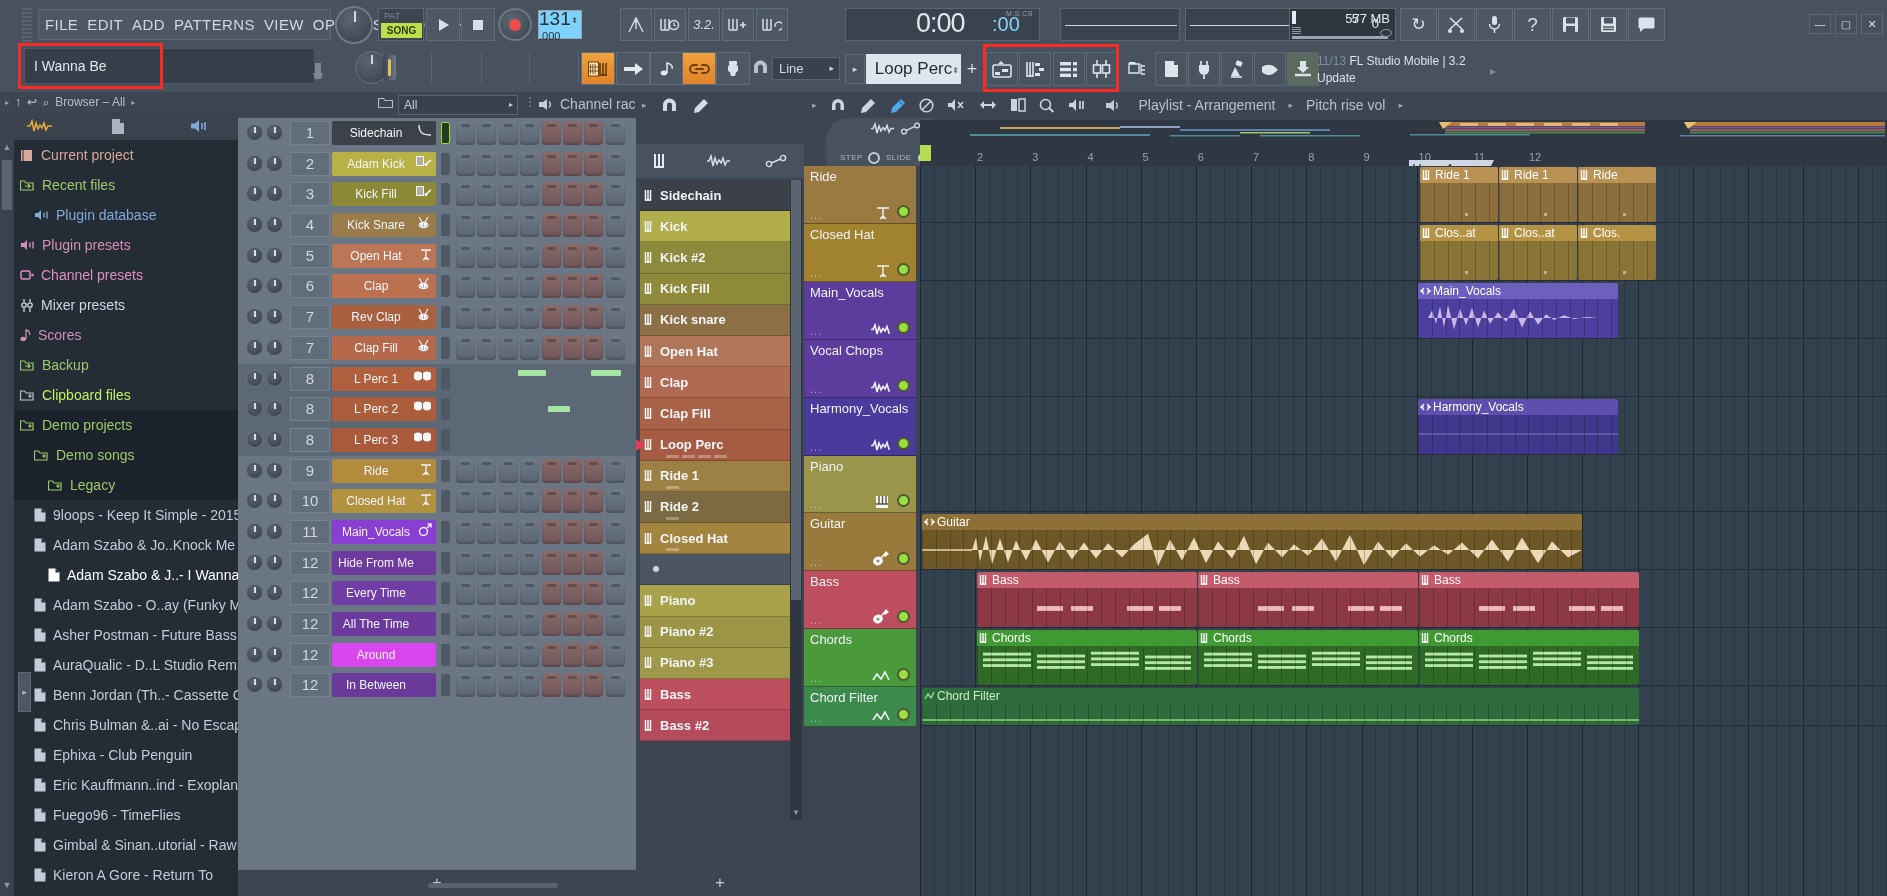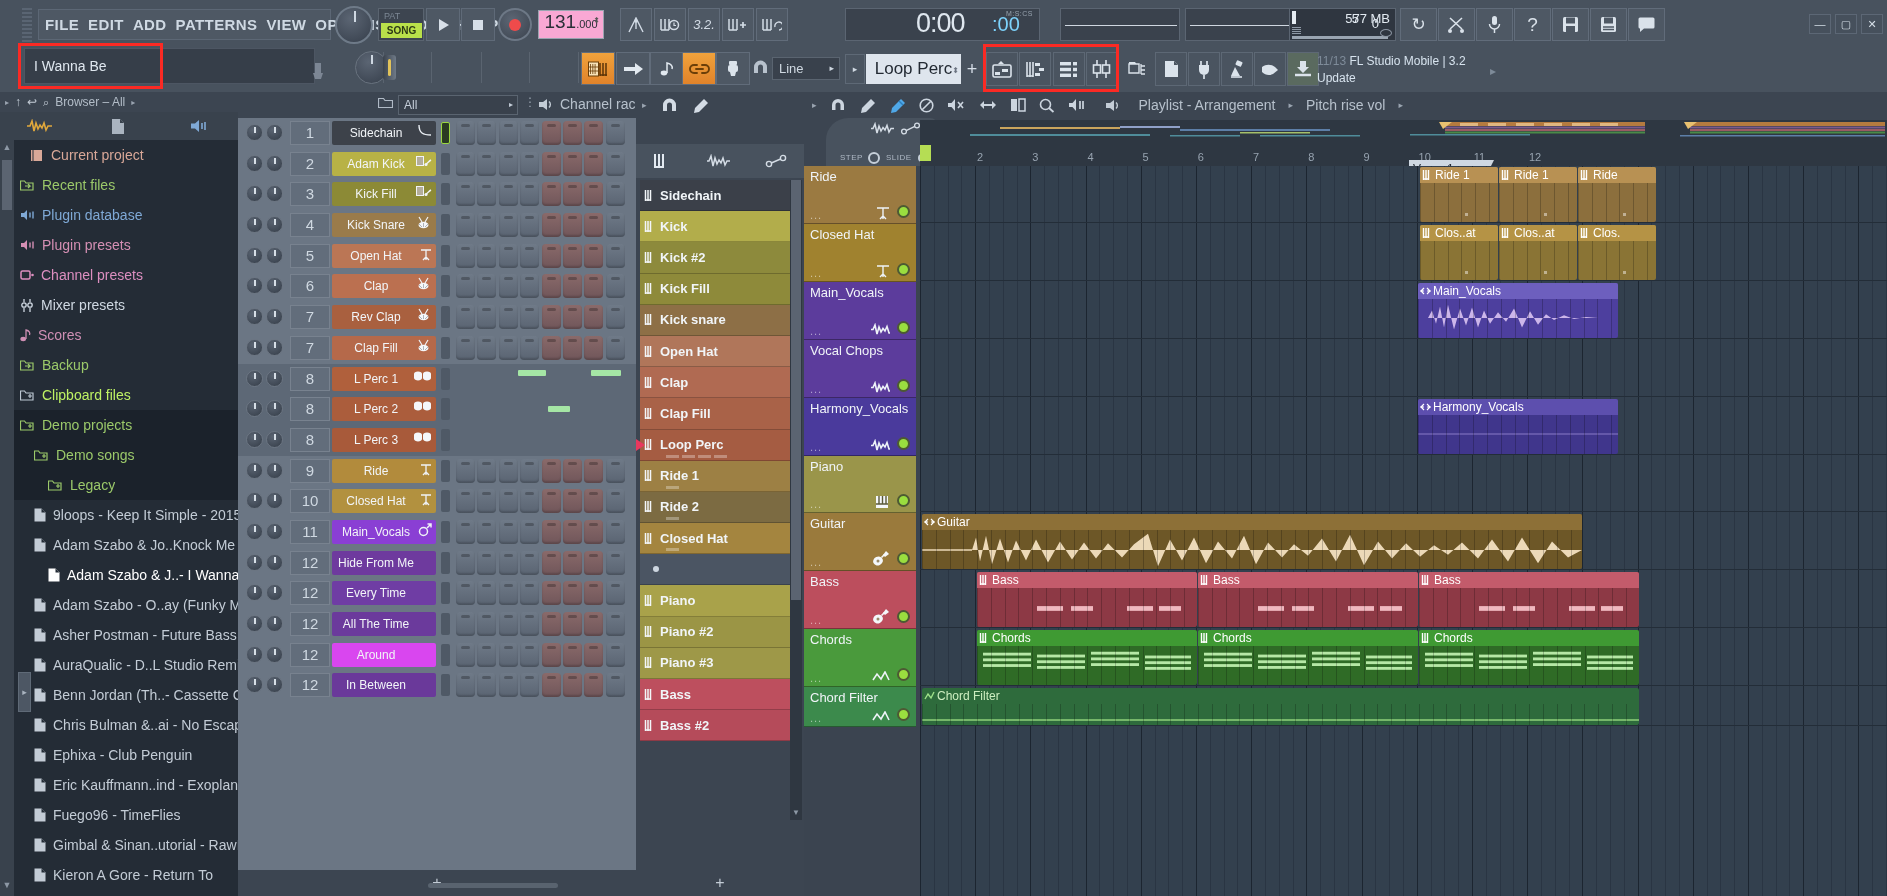--- a/index.html
+++ b/index.html
@@ -12,38 +12,38 @@
     -webkit-font-smoothing:antialiased;
   }
   .abs{ position:absolute; }
 
   
   #topbar{ left:0; top:0; width:1887px; height:92px; background:#48525e; }
   #grip{ left:22px; top:8px; width:10px; height:34px;
     background:repeating-linear-gradient(to bottom,#5a6573 0 2px,#48525e 2px 4px); }
   #menubox{ left:38px; top:9px; width:293px; height:31px;
     background:#4e5864; border:1px solid #5c6775; display:flex; align-items:center; padding-left:6px; gap:9px;}
-  #menubox span{ font-size:15px; letter-spacing:.4px; color:#cfd9e3; white-space:nowrap;font-weight:bold;}
+  #menubox span{ font-size:15px; letter-spacing:.4px; color:#cfd9e3; white-space:nowrap;}
   .bigknob{ left:335px; top:6px; width:38px;height:38px;border-radius:50%;
     background:radial-gradient(circle at 40% 32%,#5b6573,#414a57 70%,#333b45);
     border:2px solid #6e7a88; }
   .bigknob:after{content:"";position:absolute;left:17px;top:3px;width:2px;height:11px;background:#cfd8e2;}
   
   #patsong{ left:378px; top:8px; width:46px; height:33px; background:#3d4550; border:1px solid #5a6470;}
   #patsong .pat{ position:absolute; left:5px; top:2px; font-size:9px; color:#7c8794; font-weight:normal;}
   #patsong .song{ position:absolute; left:2px; top:14px; width:41px; height:15px; background:#b9e04a;
     color:#2d3a16; font-size:10px; font-weight:bold; text-align:center; line-height:15px;}
   .tbtn{ background:#4e5864; border:1px solid #5f6a78; display:flex;align-items:center;justify-content:center;color:#ccd5df;}
   #playbtn{ left:426px; top:8px; width:34px;height:33px;}
   #stopbtn{ left:461px; top:8px; width:34px;height:33px;}
   #recbtn{ left:498px; top:8px; width:34px;height:33px; border-radius:50%;
     background:radial-gradient(circle at 40% 35%,#5c6674,#3b434e); border:2px solid #6d7886;}
   #recbtn i{ width:12px;height:12px;border-radius:50%;background:#ef4b4b;display:block;}
-  #tempo{ left:538px; top:10px; width:66px;height:29px; background:#f9a8d4; color:#2a3038;
-     display:flex;align-items:baseline;justify-content:center; border:1px solid #9aa4b0;}
+  #tempo{ left:538px; top:10px; width:44px;height:29px; background:#7dd3fc; color:#2a3038;
+     display:flex;align-items:baseline;justify-content:center; border:1px solid #9aa4b0;flex-direction:column;}
   #tempo .i{font-size:19px;} #tempo .d{font-size:11px;}
   #tempo .sp{position:absolute;right:3px;top:5px;font-size:8px;color:#555;}
   .sqbtn{ width:32px;height:33px;top:8px;background:#4e5864;border:1px solid #616c7a;
     display:flex;align-items:center;justify-content:center;color:#d2dbe5;font-size:14px;}
   #clock{ left:845px; top:8px; width:195px;height:33px;background:#3a424d;border:1px solid #5b6572;}
   #clock .t{ position:absolute; left:70px; top:-1px; font-size:27px; color:#dfe7ef; letter-spacing:-1px;}
   #clock .ms{ position:absolute; left:146px; top:4px; font-size:20px; color:#7dd3fc;}
   #clock .lab{ position:absolute; right:6px; top:1px; font-size:7px; color:#97a2ae; letter-spacing:.5px;}
   #meter1{ left:1060px; top:8px; width:120px;height:33px;background:#3a424d;border:1px solid #5b6572;}
   #meter1 .ln{position:absolute;left:4px;top:16px;width:112px;height:1px;background:#cfd7e0;}
@@ -524,39 +524,39 @@
           <path d="M12 4v6M15 3v8" stroke="#7fa9d6" stroke-width="1.6"></path>
         </svg>
     </div>
   </div>
   <div class="abs" id="brscroll">
     <div class="up">▲</div>
     <div class="th"></div>
     <div class="dn">▼</div>
   </div>
   <div class="abs" id="brlist">
-      <div class="bi" style="padding-left: 16px;">
+      <div class="bi" style="padding-left: 6px;">
         <span>
           <svg width="14" height="13" viewBox="0 0 14 13">
             <path d="M1 1h11v11H1z" fill="#d9a898"></path>
             <path d="M3 1v11" stroke="#242c36" stroke-width="1"></path>
           </svg>
         </span>
         <span class="lbl" style="color:#d9a898">Current project</span>
       </div>
       <div class="bi" style="padding-left: 6px;">
         <span>
           <svg width="15" height="13" viewBox="0 0 15 13">
             <path d="M.5 2h4l1.5 2H13v7H.5z" stroke="#9bc96a" fill="none" stroke-width="1.2"></path>
             <path d="M5 7h5l-2-2M10 7l-2 2" stroke="#9bc96a" stroke-width="1.2" fill="none"></path>
           </svg>
         </span>
         <span class="lbl" style="color:#9bc96a">Recent files</span>
       </div>
-      <div class="bi" style="padding-left: 6px;">
+      <div class="bi" style="padding-left: 20px;">
         <span>
           <svg width="15" height="12" viewBox="0 0 15 12">
             <path d="M1 4h3L7 1v10L4 8H1z" fill="#7fa9d6"></path>
             <path d="M10 3.5v5M13 2.5v7" stroke="#7fa9d6" stroke-width="1.4"></path>
           </svg>
         </span>
         <span class="lbl" style="color:#7fa9d6">Plugin database</span>
       </div>
       <div class="bi" style="padding-left: 6px;">
         <span>

